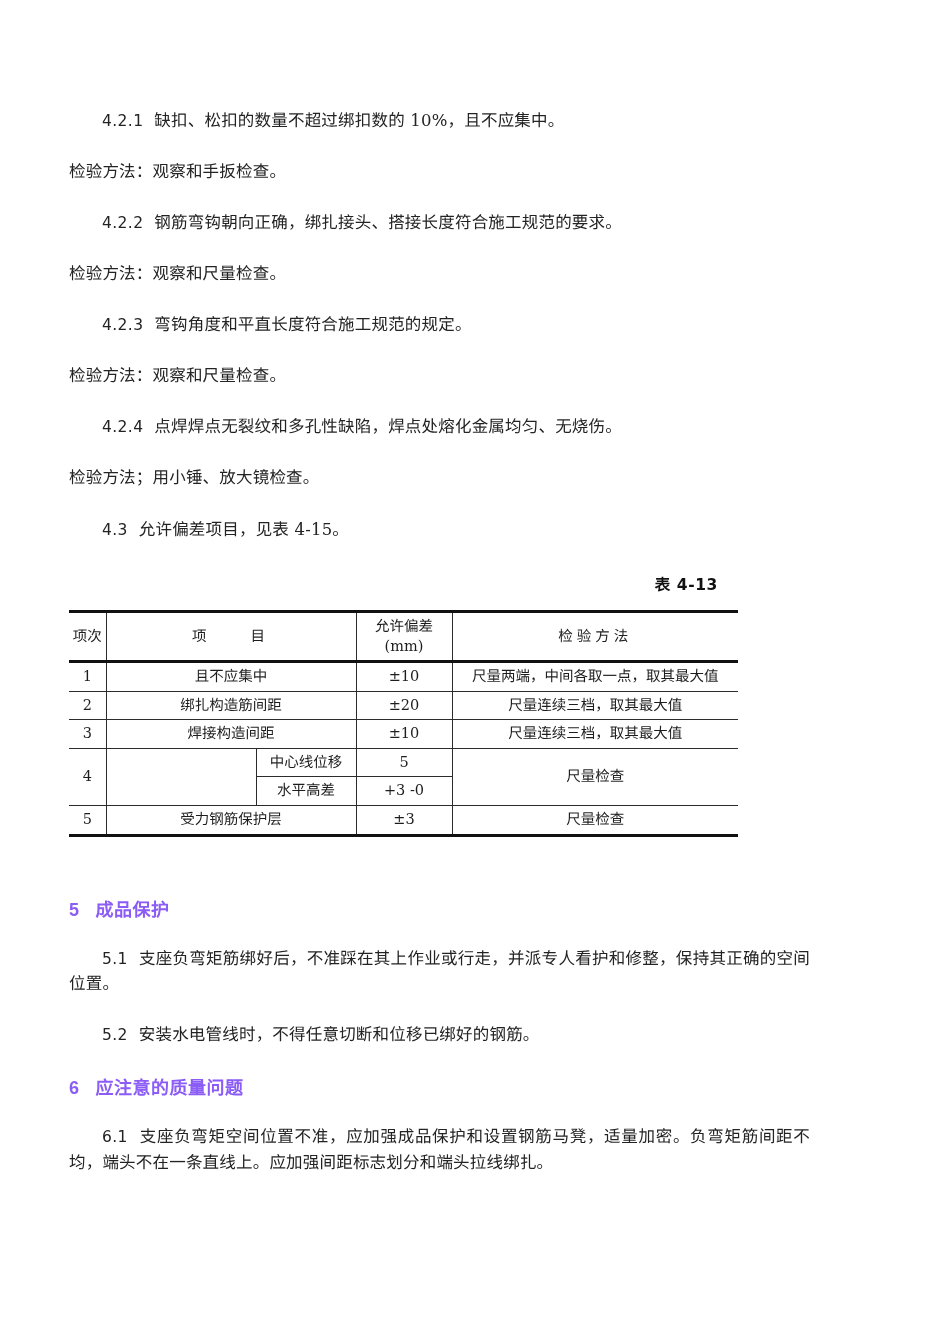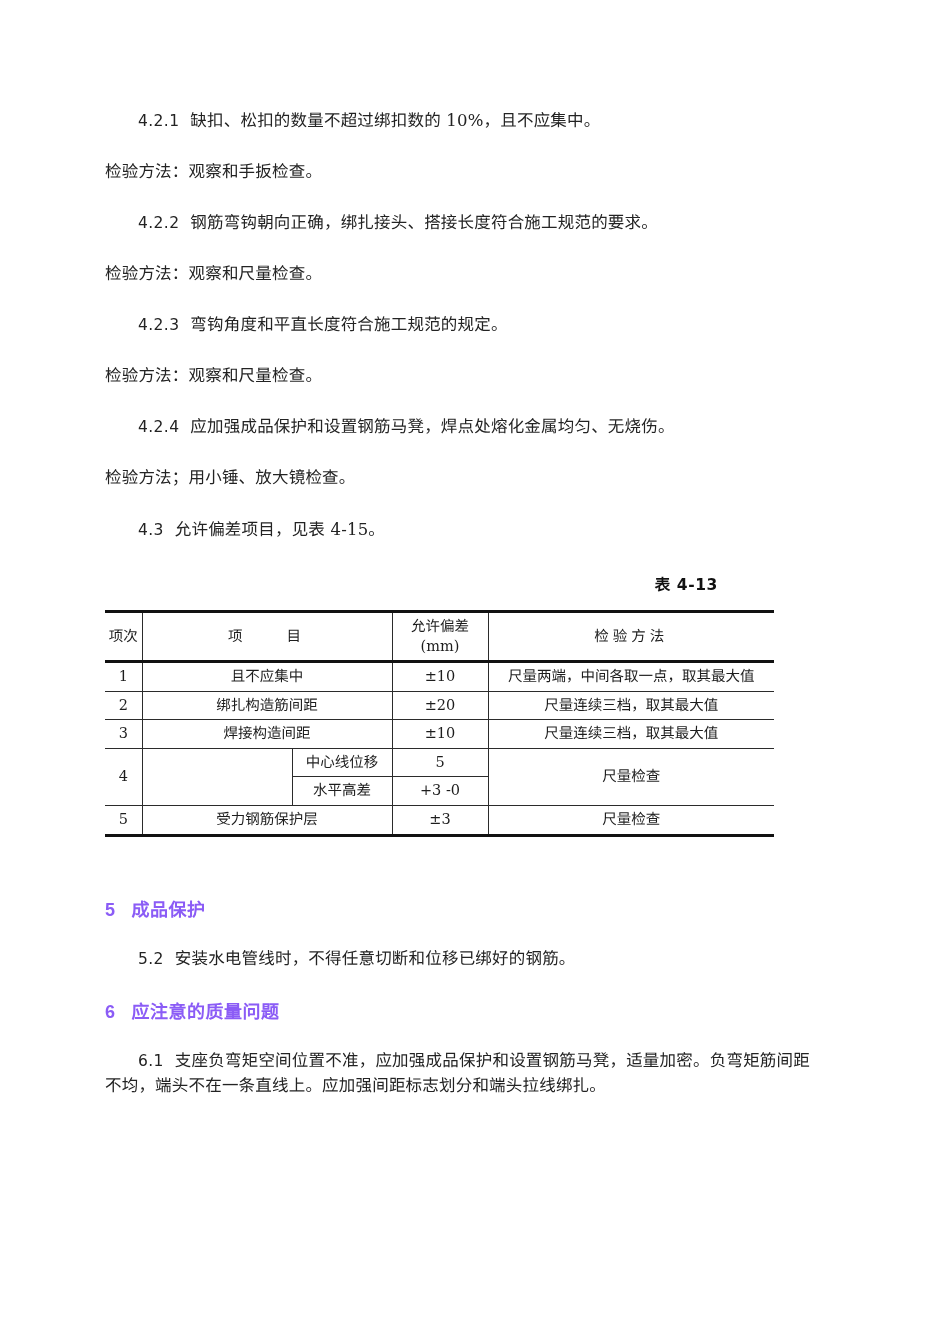--- a/index.html
+++ b/index.html
@@ -13,21 +13,21 @@
     font-family: "DejaVu Serif", "Liberation Serif", serif;
     color: #1a1a1a;
     -webkit-font-smoothing: antialiased;
   }
 
   .page {
     position: relative;
     width: 950px;
     height: 944px;
     box-sizing: border-box;
-    padding: 108px 140px 0 105px;
+    padding: 108px 140px 0 69px;
   }
 
   
   .para {
     font-size: 16.5px;
     line-height: 1.55;
     margin: 0 0 25.5px 0;
     text-align: justify;
     letter-spacing: 0.2px;
     color: #232323;
@@ -133,21 +133,21 @@
     <p class="para flush">检验方法：观察和手扳检查。</p>
 
     <p class="para indent"><span class="num">4.2.2</span>&nbsp;&nbsp;<span>钢筋弯钩朝向正确，绑扎接头、搭接长度符合施工规范的要求。</span></p>
 
     <p class="para flush">检验方法：观察和尺量检查。</p>
 
     <p class="para indent"><span class="num">4.2.3</span>&nbsp;&nbsp;<span>弯钩角度和平直长度符合施工规范的规定。</span></p>
 
     <p class="para flush">检验方法：观察和尺量检查。</p>
 
-    <p class="para indent"><span class="num">4.2.4</span>&nbsp;&nbsp;<span>应加强成品保护和设置钢筋马凳，焊点处熔化金属均匀、无烧伤。</span></p>
+    <p class="para indent"><span class="num">4.2.4</span>&nbsp;&nbsp;<span>点焊焊点无裂纹和多孔性缺陷，焊点处熔化金属均匀、无烧伤。</span></p>
 
     <p class="para flush">检验方法；用小锤、放大镜检查。</p>
 
     <p class="para indent wide"><span class="num">4.3</span>&nbsp;&nbsp;<span>允许偏差项目，见表 4-15。</span></p>
 
   </div>
 
   <div class="tbl-wrap">
 
     <div class="table-caption">表 4-13</div>
@@ -206,20 +206,21 @@
           <td>±3</td>
           <td>尺量检查</td>
         </tr>
       </tbody>
     </table>
   </div>
 
   <div>
     <div class="heading"><span class="hnum">5</span><span>成品保护</span></div>
 
+    <p class="para indent"><span class="num">5.1</span>&nbsp;&nbsp;<span>支座负弯矩筋绑好后，不准踩在其上作业或行走，并派专人看护和修整，保持其正确的空间位置。</span></p>
 
     <p class="para indent"><span class="num">5.2</span>&nbsp;&nbsp;<span>安装水电管线时，不得任意切断和位移已绑好的钢筋。</span></p>
   </div>
 
   <div>
     <div class="heading"><span class="hnum">6</span><span>应注意的质量问题</span></div>
 
     <p class="para indent"><span class="num">6.1</span>&nbsp;&nbsp;<span>支座负弯矩空间位置不准，应加强成品保护和设置钢筋马凳，适量加密。负弯矩筋间距不均，端头不在一条直线上。应加强间距标志划分和端头拉线绑扎。</span></p>
   </div>
 

